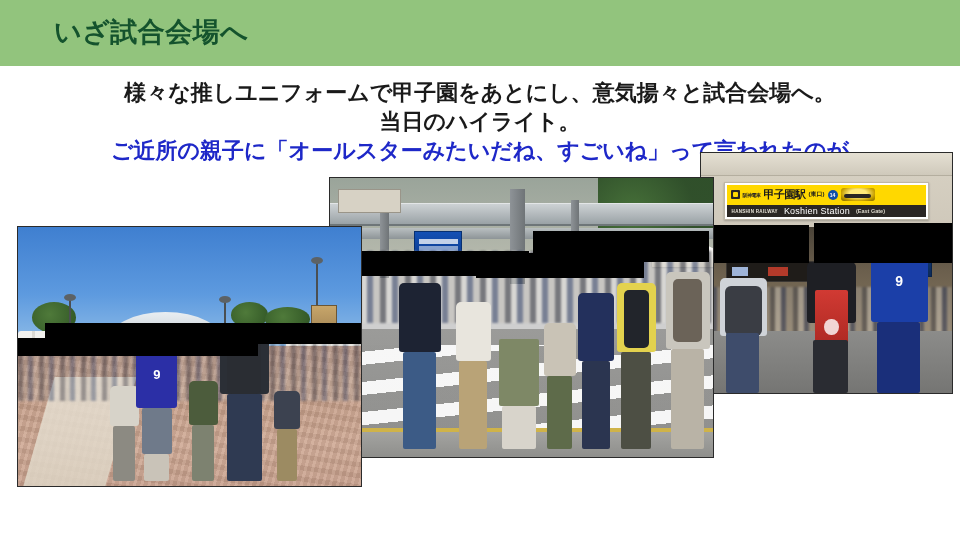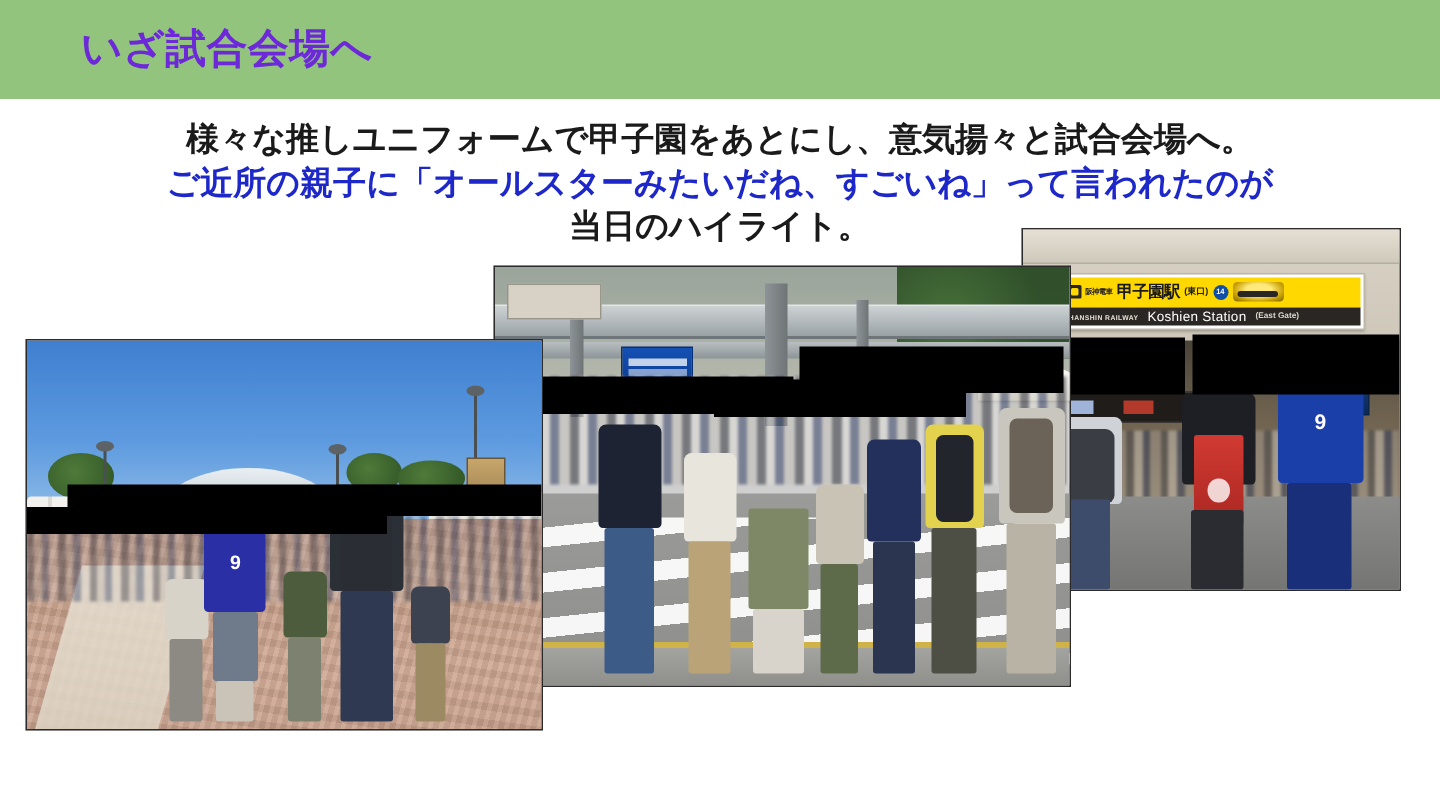--- a/index.html
+++ b/index.html
@@ -30,21 +30,21 @@
     width: 960px;
     height: 66px;
     background: #92c47d;
   }
   .header-title {
     position: absolute;
     left: 54px;
     top: 14px;
     font-size: 27px;
     font-weight: bold;
-    color: #6d28d9;
+    color: #14532d;
     letter-spacing: 0.5px;
     white-space: nowrap;
   }
 
   
   .body-text {
     position: absolute;
     left: 0;
     top: 78px;
     width: 960px;
@@ -70,21 +70,21 @@
     left: 17px;  top: 226px;
     width: 343px; height: 259px;
     z-index: 3;
   }
   .photo-mid {
     left: 329px; top: 177px;
     width: 383px; height: 279px;
     z-index: 2;
   }
   .photo-right {
-    left: 681px; top: 152px;
+    left: 700px; top: 152px;
     width: 251px; height: 240px;
     z-index: 1;
   }
   .photo-inner {
     position: absolute;
     inset: 0;
   }
 
   
   .l-sky {
@@ -475,22 +475,22 @@
 <body>
 
 <div class="slide">
 
   <div class="header-band">
     <div class="header-title">いざ試合会場へ</div>
   </div>
 
   <div class="body-text">
     <div class="body-line line-black">様々な推しユニフォームで甲子園をあとにし、意気揚々と試合会場へ。</div>
+    <div class="body-line line-black">当日のハイライト。</div>
     <div class="body-line line-blue">ご近所の親子に「オールスターみたいだね、すごいね」って言われたのが</div>
-    <div class="body-line line-black">当日のハイライト。</div>
   </div>
 
   <div class="photo photo-right">
     <div class="photo-inner">
       <div class="r-wall"></div>
       <div class="r-canopy"></div>
 
       <div class="r-signboard">
         <div class="r-sign-yellow">
           <span class="r-hanshin-logo"></span>

